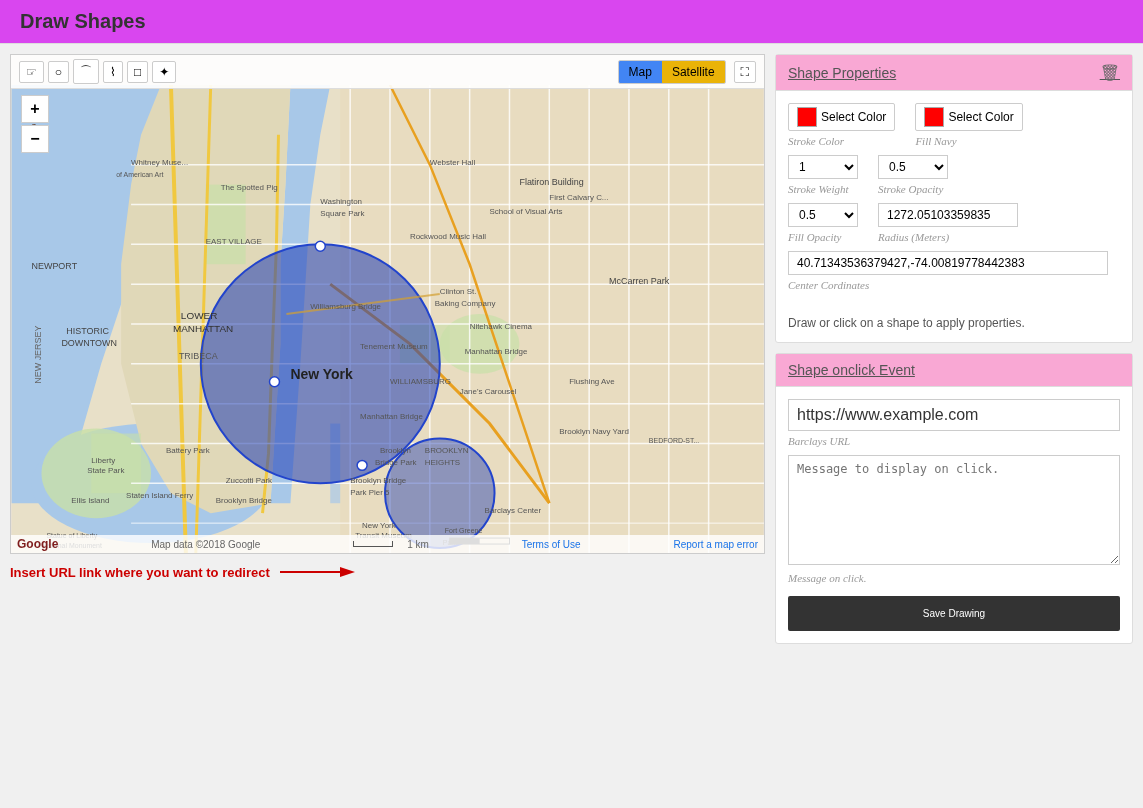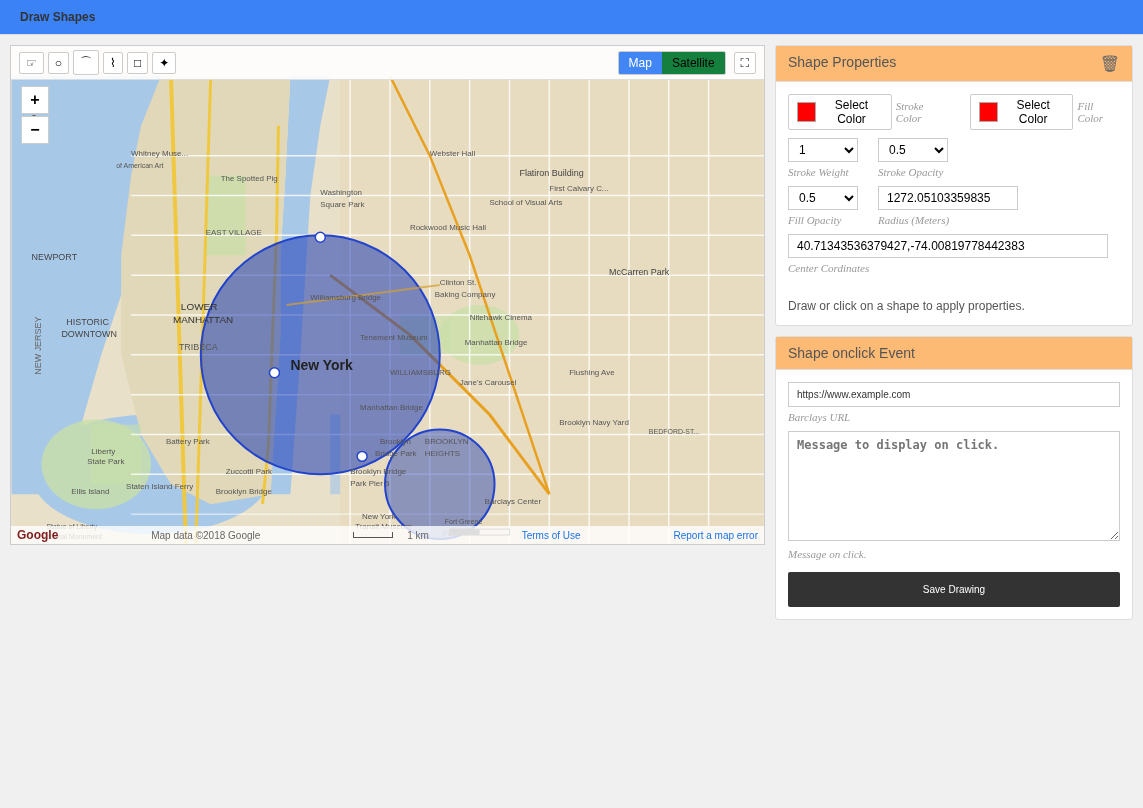--- a/index.html
+++ b/index.html
@@ -1,22 +1,22 @@
 <!DOCTYPE html>
 <html><head>
   <meta charset="utf-8">
   <style>
     * { box-sizing: border-box; margin: 0; padding: 0; }
     body { font-family: Arial, sans-serif; background: #f0f0f0; font-size: 13px; }
 
     .page-header {
-      background: #3b82f6;
+      background: #d946ef;
       border-bottom: 1px solid #ddd;
       padding: 10px 20px;
-      font-size: 12px;
+      font-size: 20px;
       font-weight: bold;
       color: #333;
     }
 
     .main-content {
       display: flex;
       padding: 10px;
       gap: 10px;
     }
 
@@ -64,26 +64,26 @@
       border: 1px solid #ccc;
       border-radius: 2px;
       overflow: hidden;
     }
 
     .map-type-toggle button {
       border: none;
       border-radius: 0;
       padding: 4px 10px;
       font-size: 12px;
-      background: #15803d;
+      background: #eab308;
     }
 
     .map-type-toggle button.active {
       background: #4285f4;
-      color: #ffffff;
+      color: #000000;
     }
 
     .fullscreen-btn {
       margin-left: 4px;
     }
 
     
     .zoom-controls {
       position: absolute;
       top: 40px;
@@ -175,28 +175,29 @@
       gap: 10px;
     }
 
     .panel-card {
       background: #fff;
       border: 1px solid #ddd;
       border-radius: 3px;
     }
 
     .panel-header {
-      background: #fdba74;
+      background: #f9a8d4;
       border-bottom: 1px solid #ddd;
       padding: 8px 12px;
       display: flex;
       justify-content: space-between;
-      align-items: flex-start;
+      align-items: center;
       font-size: 14px;
       color: #555;
+      text-decoration: underline;
     }
 
     .panel-body {
       padding: 12px;
     }
 
     .trash-icon {
       color: #666;
       cursor: pointer;
       font-size: 16px;
@@ -204,22 +205,22 @@
 
     
     .color-row {
       display: flex;
       gap: 20px;
       margin-bottom: 8px;
     }
 
     .color-field {
       display: flex;
+      flex-direction: column;
       gap: 4px;
-      align-items: center;
     }
 
     .color-btn {
       display: flex;
       align-items: center;
       gap: 4px;
       border: 1px solid #ccc;
       background: white;
       padding: 3px 8px;
       cursor: pointer;
@@ -497,20 +498,27 @@
         <span>Map data ©2018 Google</span>
         <span class="scale-bar">
           <span class="scale-line"></span>
           <span>1 km</span>
         </span>
         <span style="color:#1a73e8;cursor:pointer;">Terms of Use</span>
         <span style="color:#1a73e8;cursor:pointer;">Report a map error</span>
       </div>
     </div>
 
+    <div class="redirect-annotation">
+      <span class="redirect-text">Insert URL link where you want to redirect</span>
+      <svg class="arrow-right" viewBox="0 0 80 20">
+        <line x1="0" y1="10" x2="65" y2="10" stroke="#cc0000" stroke-width="2"></line>
+        <polygon points="60,5 75,10 60,15" fill="#cc0000"></polygon>
+      </svg>
+    </div>
   </div>
 
   <div class="right-panel">
 
     <div class="panel-card">
       <div class="panel-header">
         <span>Shape Properties</span>
         <span class="trash-icon">🗑</span>
       </div>
       <div class="panel-body">
@@ -521,21 +529,21 @@
               <div class="color-swatch" style="background:#ff0000;"></div>
               <span>Select Color</span>
             </button>
             <span class="field-label">Stroke Color</span>
           </div>
           <div class="color-field">
             <button class="color-btn">
               <div class="color-swatch" style="background:#ff0000;"></div>
               <span>Select Color</span>
             </button>
-            <span class="field-label">Fill Color</span>
+            <span class="field-label">Fill Navy</span>
           </div>
         </div>
 
         <div class="props-row">
           <div class="prop-field">
             <select>
               <option value="1">1</option>
               <option value="2">2</option>
               <option value="3">3</option>
               <option value="4">4</option>
@@ -592,22 +600,22 @@
         <div class="apply-text">Draw or click on a shape to apply properties.</div>
 
       </div>
     </div>
 
     <div class="panel-card">
       <div class="panel-header">
         <span>Shape onclick Event</span>
       </div>
       <div class="onclick-body">
-        <input type="text" class="url-input" style="width: 100%; border: 1px solid rgb(204, 204, 204); padding: 6px 8px; font-size: 10px; margin-bottom: 4px;" value="https://www.example.com">
+        <input type="text" class="url-input" style="width: 100%; border: 1px solid rgb(204, 204, 204); padding: 6px 8px; font-size: 16px; margin-bottom: 4px;" value="https://www.example.com">
         <div class="field-label" style="margin-bottom:8px;">Barclays URL</div>
-        <textarea class="message-textarea" placeholder="Message to display on click." style="width: 100%; border: 1px solid rgb(204, 204, 204); padding: 6px 8px; font-size: 12px; color: rgb(170, 170, 170); height: 110px; resize: vertical; font-weight: bold;"></textarea>
+        <textarea class="message-textarea" placeholder="Message to display on click." style="width: 100%; border: 1px solid rgb(204, 204, 204); padding: 6px 8px; font-size: 12px; color: rgb(170, 170, 170); height: 110px; resize: vertical;"></textarea>
         <div class="field-label" style="margin-bottom:6px;">Message on click.</div>
         <button class="save-btn">Save Drawing</button>
       </div>
     </div>
 
   </div>
 </div>
 
 </body></html>

